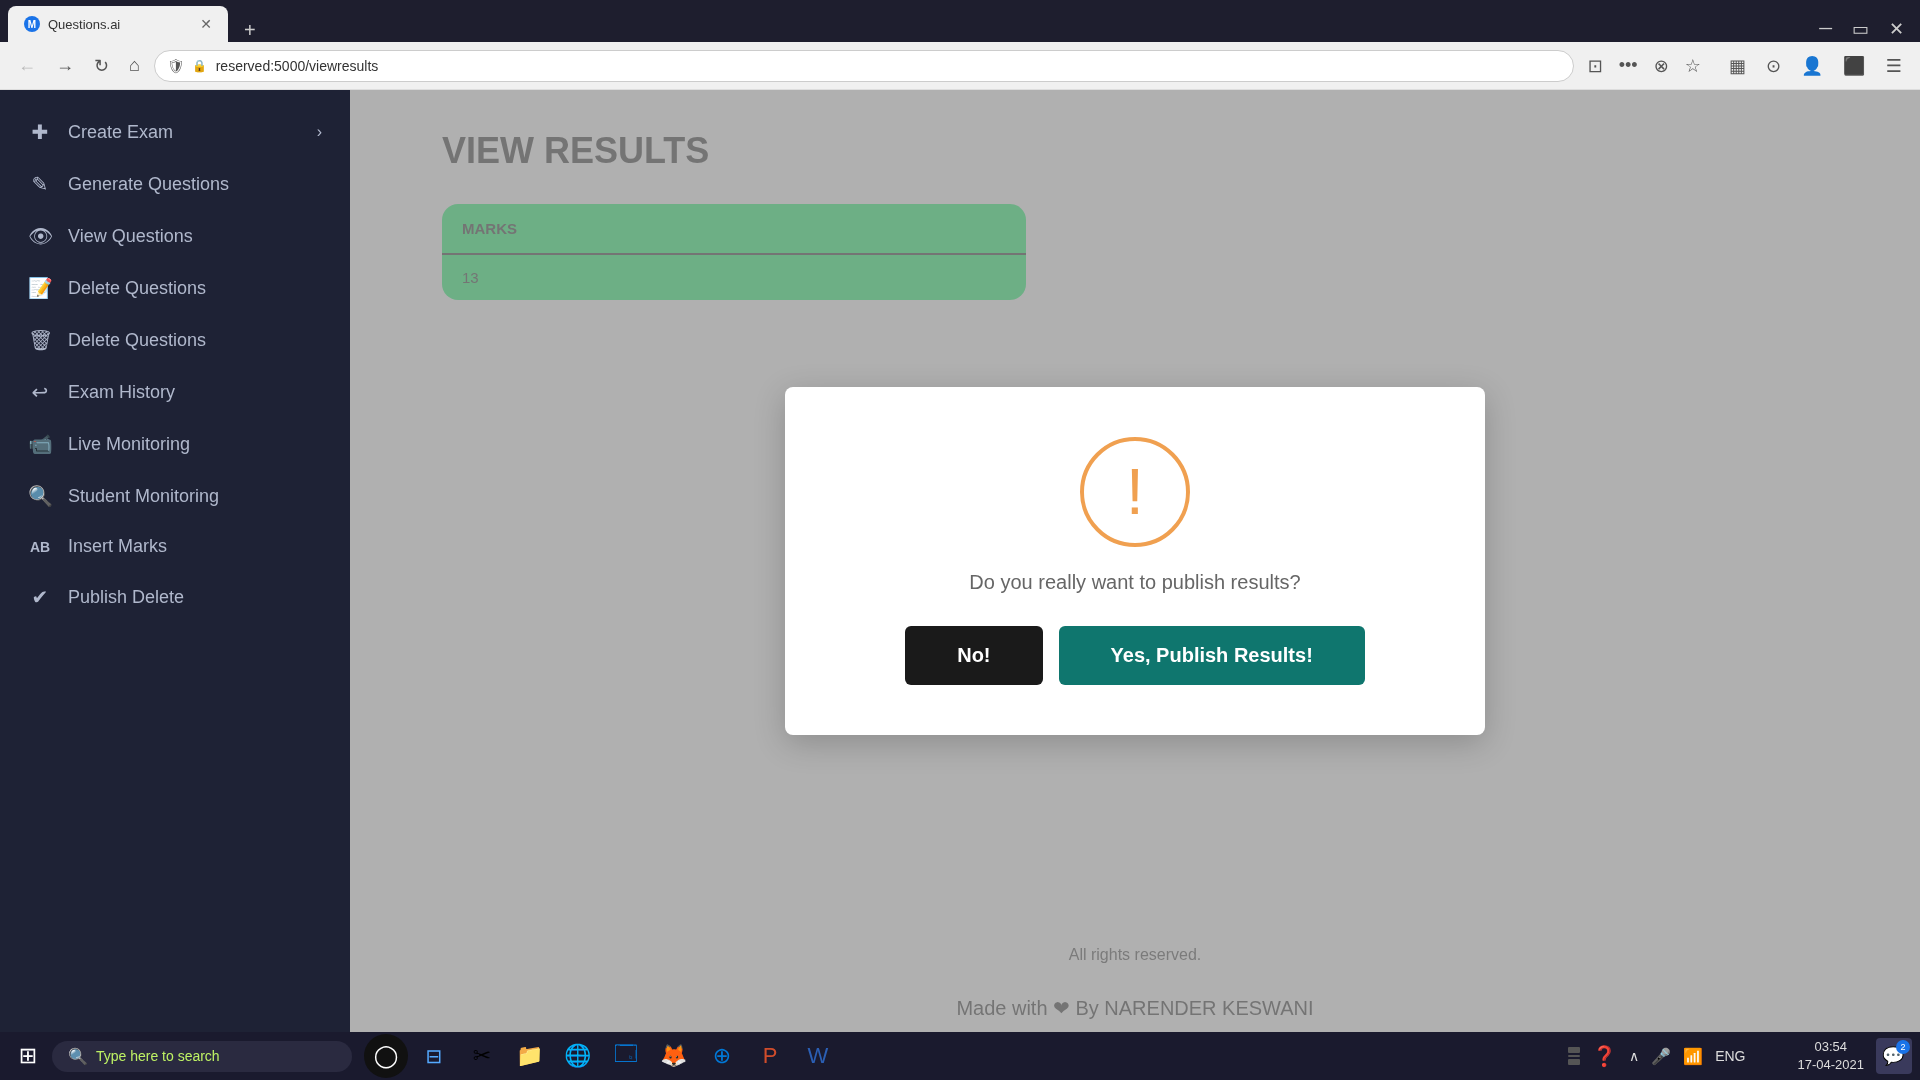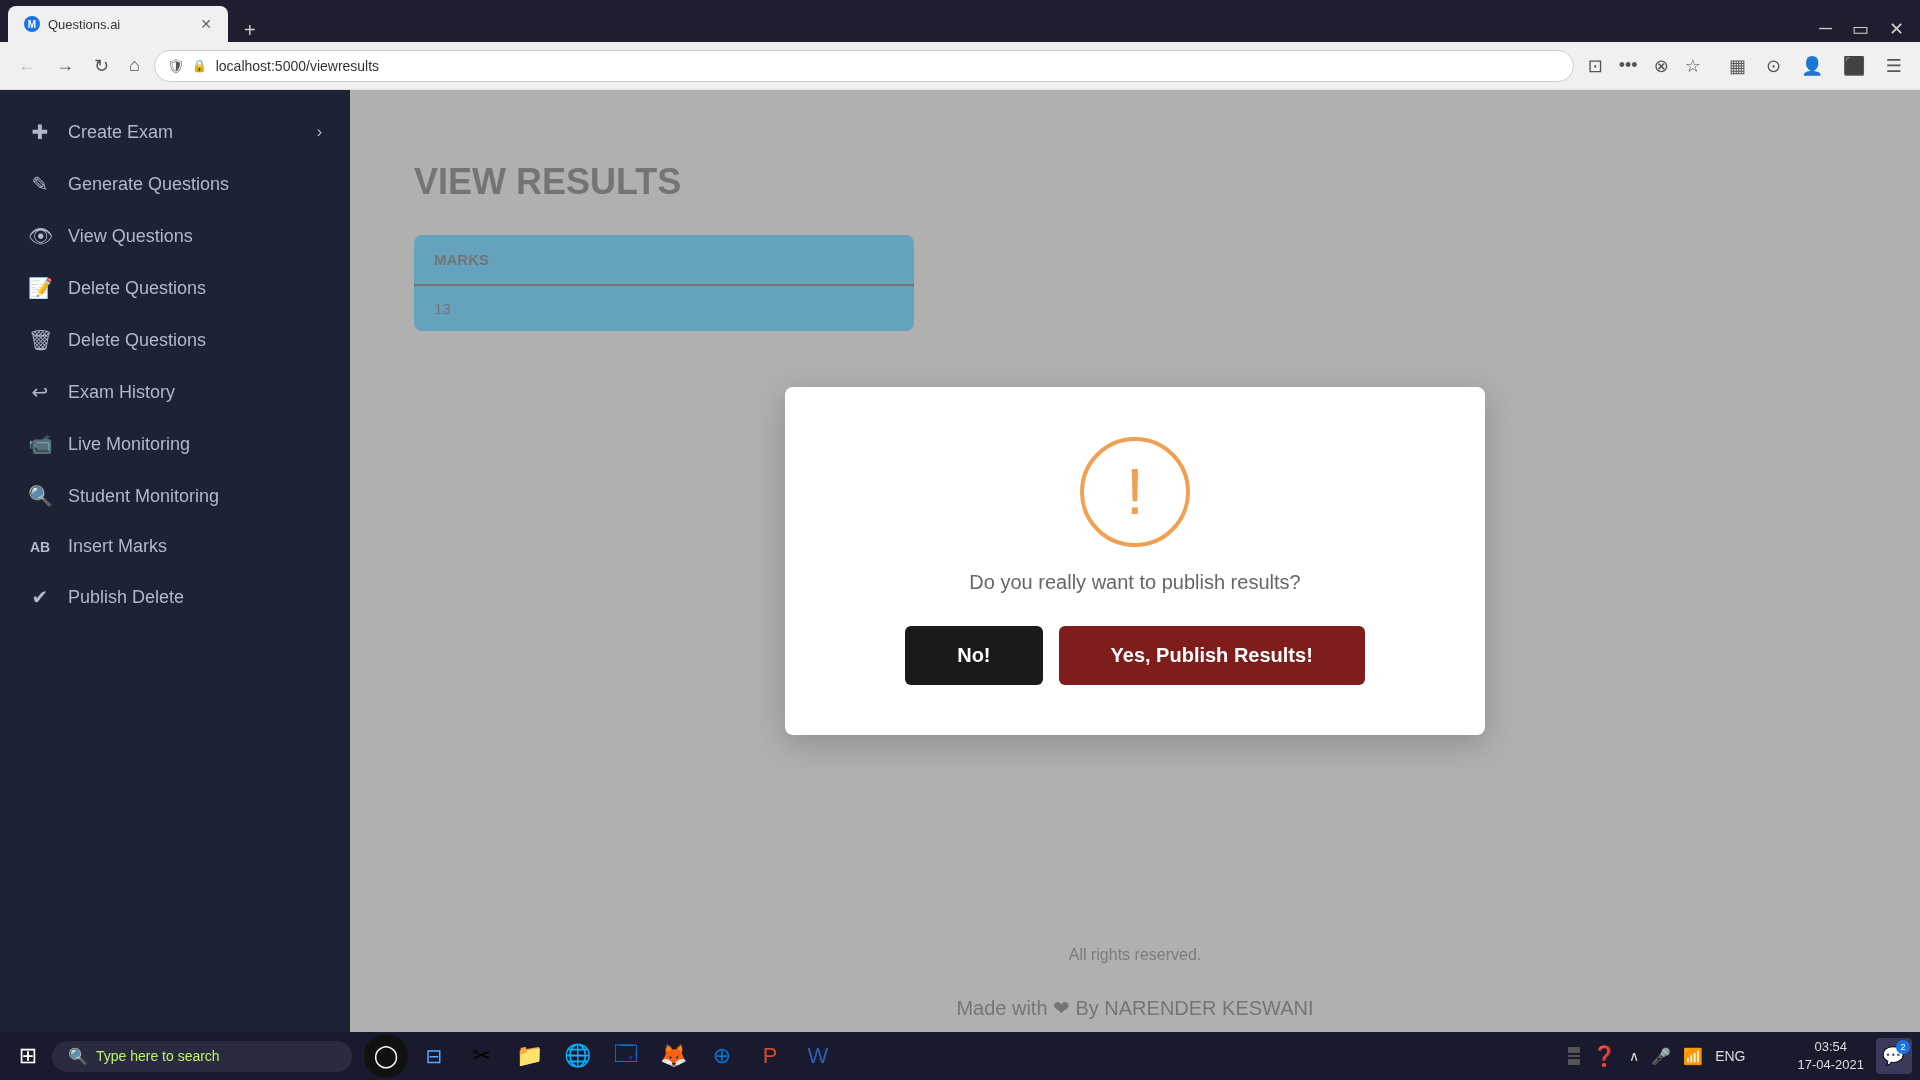--- a/index.html
+++ b/index.html
@@ -102,34 +102,33 @@
     .page-bg {
       flex: 1;
       background: #c8c8c8;
       position: relative;
       display: flex;
       flex-direction: column;
     }
 
     
     .page-content {
-      padding: 40px 64px;
+      padding: 40px 92px;
       flex: 1;
-      margin-top: 31px;
     }
     .page-title {
       font-size: 36px;
       font-weight: bold;
       color: #333;
       margin-bottom: 32px;
     }
     .results-table {
-      background: #0ea5e9;
-      border-radius: 8px;
-      width: 500px;
+      background: #22c55e;
+      border-radius: 16px;
+      width: 584px;
     }
     .results-table table {
       width: 100%;
       border-collapse: collapse;
     }
     .results-table th {
       padding: 16px 20px;
       text-align: left;
       font-size: 15px;
       font-weight: 600;
@@ -207,21 +206,21 @@
       background: #1a1a1a;
       color: white;
       border: none;
       border-radius: 6px;
       padding: 18px 52px;
       font-size: 20px;
       font-weight: 600;
       cursor: pointer;
     }
     .btn-yes {
-      background: #7f1d1d;
+      background: #0f766e;
       color: white;
       border: none;
       border-radius: 6px;
       padding: 18px 52px;
       font-size: 20px;
       font-weight: 600;
       cursor: pointer;
     }
 
     
@@ -308,21 +307,21 @@
   </div>
 
   <div class="nav-bar">
     <button class="nav-icon-btn disabled">←</button>
     <button class="nav-icon-btn">→</button>
     <button class="nav-icon-btn">↻</button>
     <button class="nav-icon-btn">⌂</button>
     <div class="address-bar">
       <span class="address-shield">🛡</span>
       <span class="address-lock">🔒</span>
-      <span class="address-text">localhost:5000/viewresults</span>
+      <span class="address-text">reserved:5000/viewresults</span>
     </div>
     <div class="nav-extras">
       <button class="nav-icon-btn">⊡</button>
       <button class="nav-icon-btn">•••</button>
       <button class="nav-icon-btn">⊗</button>
       <button class="nav-icon-btn">☆</button>
     </div>
     <div class="nav-extras" style="margin-left:8px; gap:8px;">
       <button class="nav-icon-btn">▦</button>
       <button class="nav-icon-btn">⊙</button>

